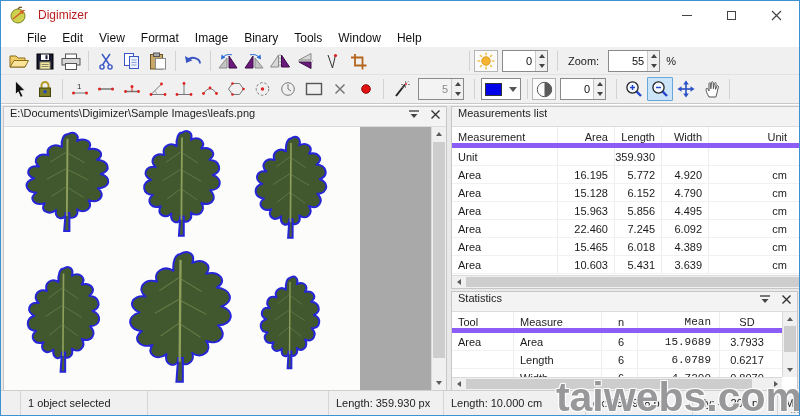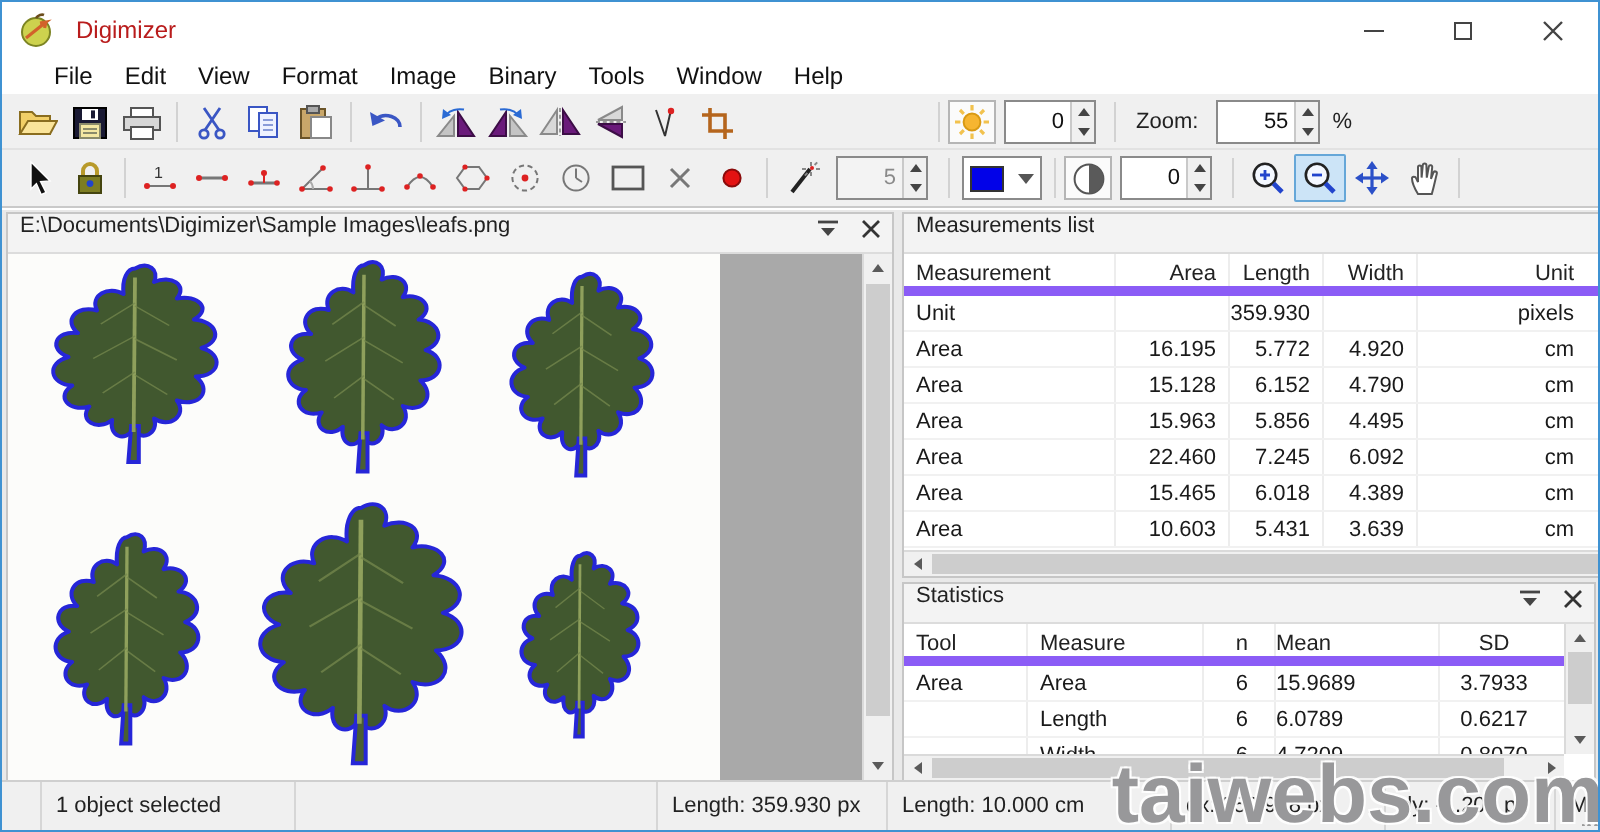--- a/index.html
+++ b/index.html
@@ -74,21 +74,21 @@
   
   .mcols .cell:nth-child(1){ width:106px; padding-left:6px; text-align:left;}
   .mcols .cell:nth-child(2){ width:57px; text-align:right; padding-right:6px;}
   .mcols .cell:nth-child(3){ width:47px; text-align:right; padding-right:6px;}
   .mcols .cell:nth-child(4){ width:47px; text-align:right; padding-right:6px;}
   .mcols .cell:nth-child(5){ width:86px; text-align:right; padding-right:8px; border-right:0;}
   
   .scols .cell:nth-child(1){ width:62px; padding-left:6px; text-align:left;}
   .scols .cell:nth-child(2){ width:88px; padding-left:6px; text-align:left;}
   .scols .cell:nth-child(3){ width:36px; text-align:right; padding-right:13px;}
-  .scols .cell:nth-child(4){ width:82px; text-align:left; padding-right:8px;}
+  .scols .cell:nth-child(4){ width:82px; text-align:right; padding-right:8px;font-family:Liberation Mono, monospace;}
   .scols .cell:nth-child(5){ width:62px; text-align:center; padding-right:8px; border-right:0;}
   .stats-body-wrap { position:absolute; top:20px; left:0; right:15px; bottom:0; overflow:hidden;}
   .stats-vscroll { top:20px; bottom:13px;}
 
   
   .statusbar { position:absolute; left:0; bottom:0; width:800px; height:25px; background:#f0f0f0;
                border-top:1px solid #cfcfcf; display:flex; align-items:center; font-size:11px; color:#222;}
   .seg { height:100%; display:flex; align-items:center; padding-left:7px; border-right:1px solid #d6d6d6; flex:none;}
   .grip { position:absolute; right:2px; bottom:2px;}
 
@@ -526,21 +526,20 @@
         <div class="cell">Length</div>
         <div class="cell">Width</div>
         <div class="cell">Unit</div>
       </div>
       <div class="mcols">
           <div class="trow">
             <div class="cell">Unit</div>
             <div class="cell"></div>
             <div class="cell">359.930</div>
             <div class="cell"></div>
-            <div class="cell">pixels</div>
           </div>
           <div class="trow">
             <div class="cell">Area</div>
             <div class="cell">16.195</div>
             <div class="cell">5.772</div>
             <div class="cell">4.920</div>
             <div class="cell">cm</div>
           </div>
           <div class="trow">
             <div class="cell">Area</div>

